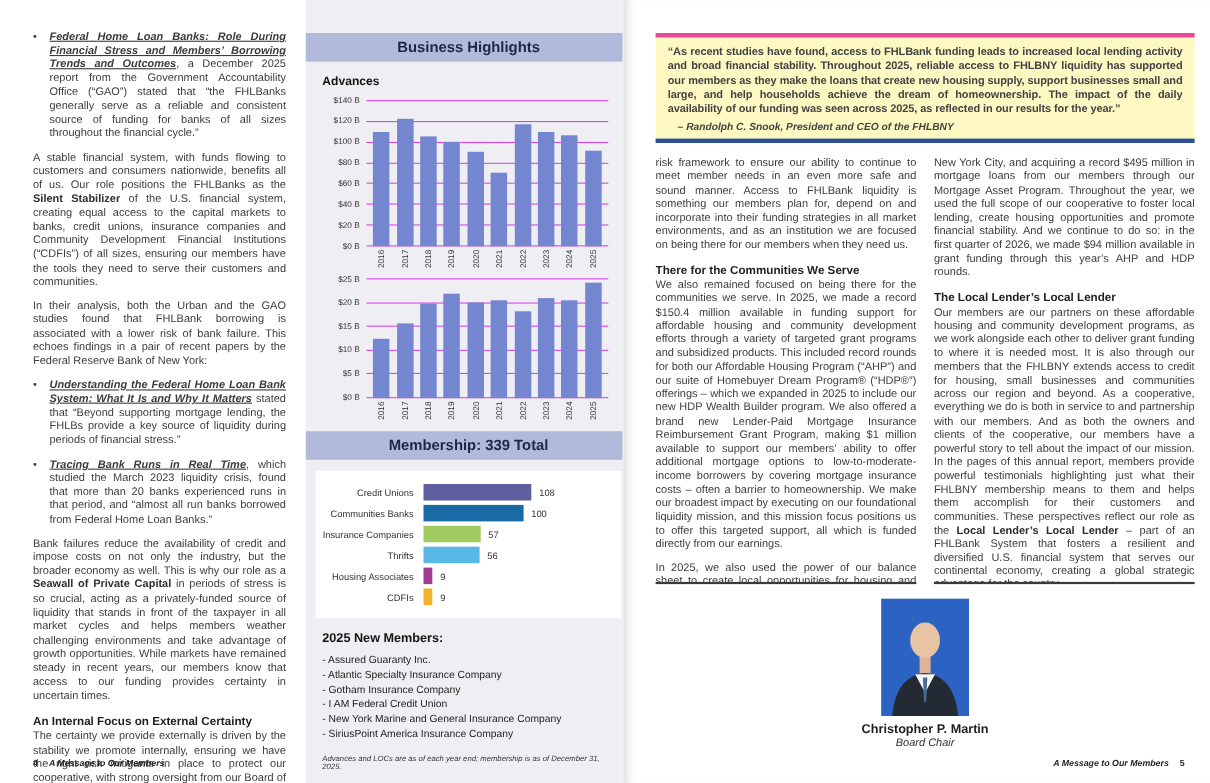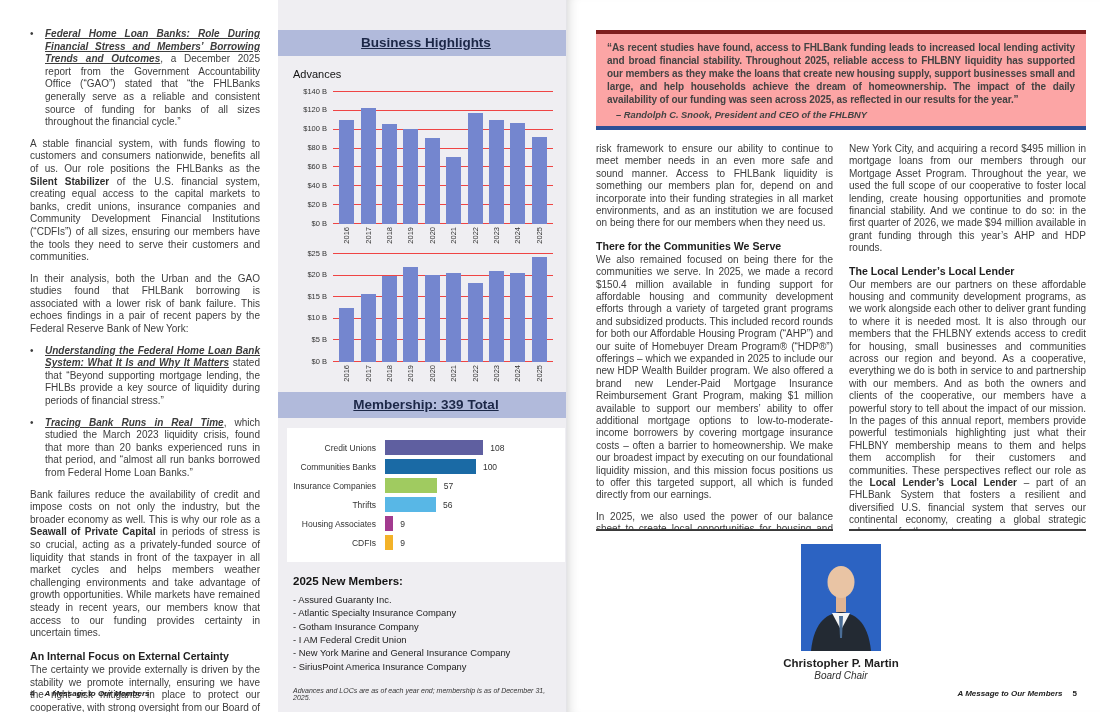--- a/index.html
+++ b/index.html
@@ -23,44 +23,44 @@
   .footer{position:absolute;bottom:14px;font-size:8px;font-weight:bold;color:#222;}
   .footer-left{left:30px;}
   .footer-right{right:24px;}
   .footer .flabel{font-style:italic;}
   .footer .fnum{display:inline-block;margin:0 10px;font-style:normal;}
 
   
   .highlights{position:absolute;left:278px;top:0;width:296px;height:712px;background:#efeef2;
               box-sizing:border-box;padding:0 15px;}
   .band{background:#b1badb;color:#1c2747;font-weight:bold;text-align:center;font-size:13.5px;
-        padding:5px 0 6px 0;margin:0 -15px;text-decoration:underline;}
+        padding:5px 0 6px 0;margin:0 -15px;}
   .band-top{margin-top:30px;}
-  .chart-title{font-weight:normal;font-size:11px;color:#141414;margin:12px 0 12px 0;}
+  .chart-title{font-weight:bold;font-size:11px;color:#141414;margin:12px 0 12px 0;}
   .vc-plot{position:relative;margin-left:40px;margin-right:6px;margin-bottom:30px;}
-  .vc-grid{position:absolute;left:0;right:0;height:1px;background:#ef4444;text-decoration:underline;}
+  .vc-grid{position:absolute;left:0;right:0;height:1px;background:#d946ef;text-decoration:underline;}
   .vc-ylab{position:absolute;left:-40px;top:-4.5px;width:34px;text-align:right;
            font-size:7.5px;color:#333;background:transparent;}
   .vc-bars{position:absolute;left:3px;right:3px;bottom:0;top:0;display:flex;
            align-items:flex-end;}
   .vc-barwrap{flex:1;position:relative;display:flex;justify-content:center;align-items:flex-end;height:100%;}
   .vc-bar{width:15px;}
   .vc-xlab{position:absolute;top:100%;margin-top:3px;writing-mode:vertical-rl;
            transform:rotate(180deg);font-size:7.5px;color:#333;}
   .m-card{background:#ffffff;margin:10px -6px 0 -6px;padding:8px 6px;}
   .m-row{display:flex;align-items:center;margin:4px 0;}
   .m-label{width:92px;flex:0 0 92px;text-align:right;font-size:8.5px;color:#333;padding-right:9px;box-sizing:border-box;}
   .m-bar{height:15px;flex:0 0 auto;}
   .m-val{font-size:8.5px;color:#333;margin-left:7px;}
   .nm-head{font-weight:bold;font-size:11.5px;color:#141414;margin:13px 0 6px 0;}
   .nm-item{font-size:9.4px;line-height:1.42;color:#222;}
   .footnote{font-size:7px;font-style:italic;color:#333;margin-top:14px;}
 
   
-  .quote-box{margin:30px 15px 0 29px;background:#fca5a5;border-top:4px solid #7f1d1d;
+  .quote-box{margin:30px 15px 0 29px;background:#fef9c3;border-top:4px solid #ec4899;
              border-bottom:4px solid #2d4f96;padding:7px 11px 6px 11px;}
   .quote-text{font-size:10px;font-weight:bold;color:#434343;line-height:1.3;text-align:justify;
               letter-spacing:-0.1px;}
   .quote-attr{font-size:9.3px;font-weight:bold;font-style:italic;color:#434343;margin-top:4px;padding-left:9px;}
   .cols{display:flex;gap:16px;margin:13px 15px 0 29px;}
   .col{flex:1;font-size:10px;line-height:1.24;text-align:justify;height:388px;overflow:hidden;
        border-bottom:2px solid #3a3a3a;box-sizing:border-box;}
   .people{display:flex;margin:13px 15px 0 29px;}
   .person{flex:1;text-align:center;}
   .portrait{width:80px;height:107px;display:block;margin:0 auto;}

